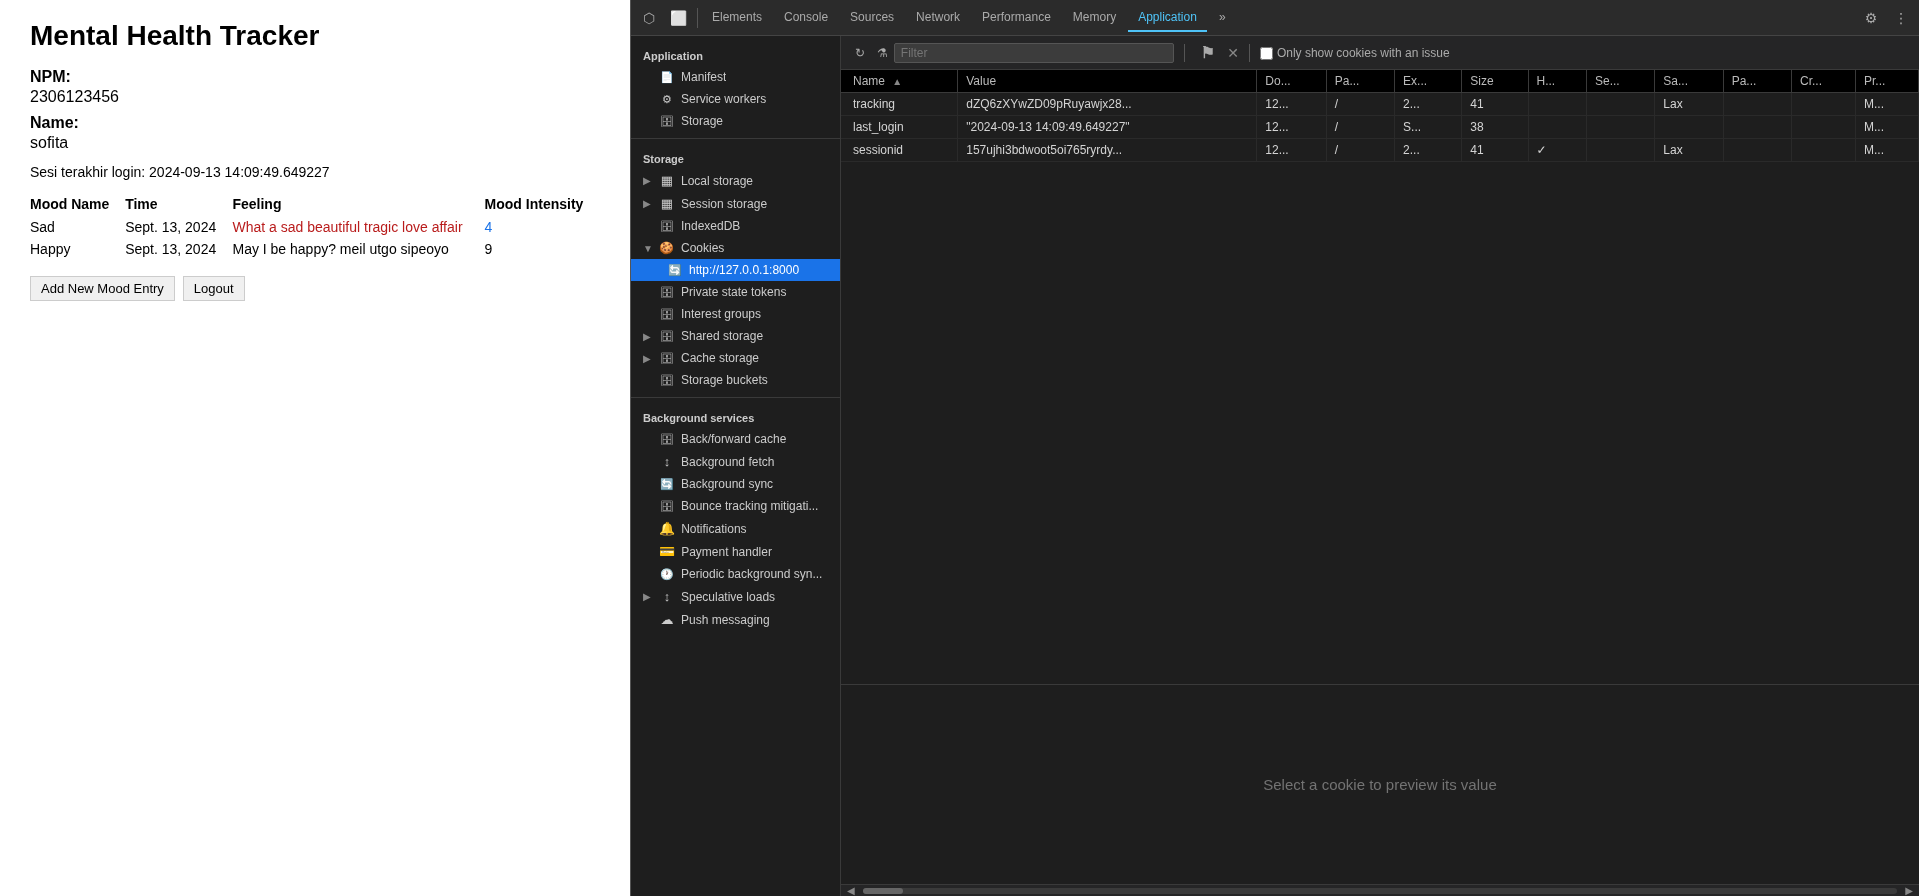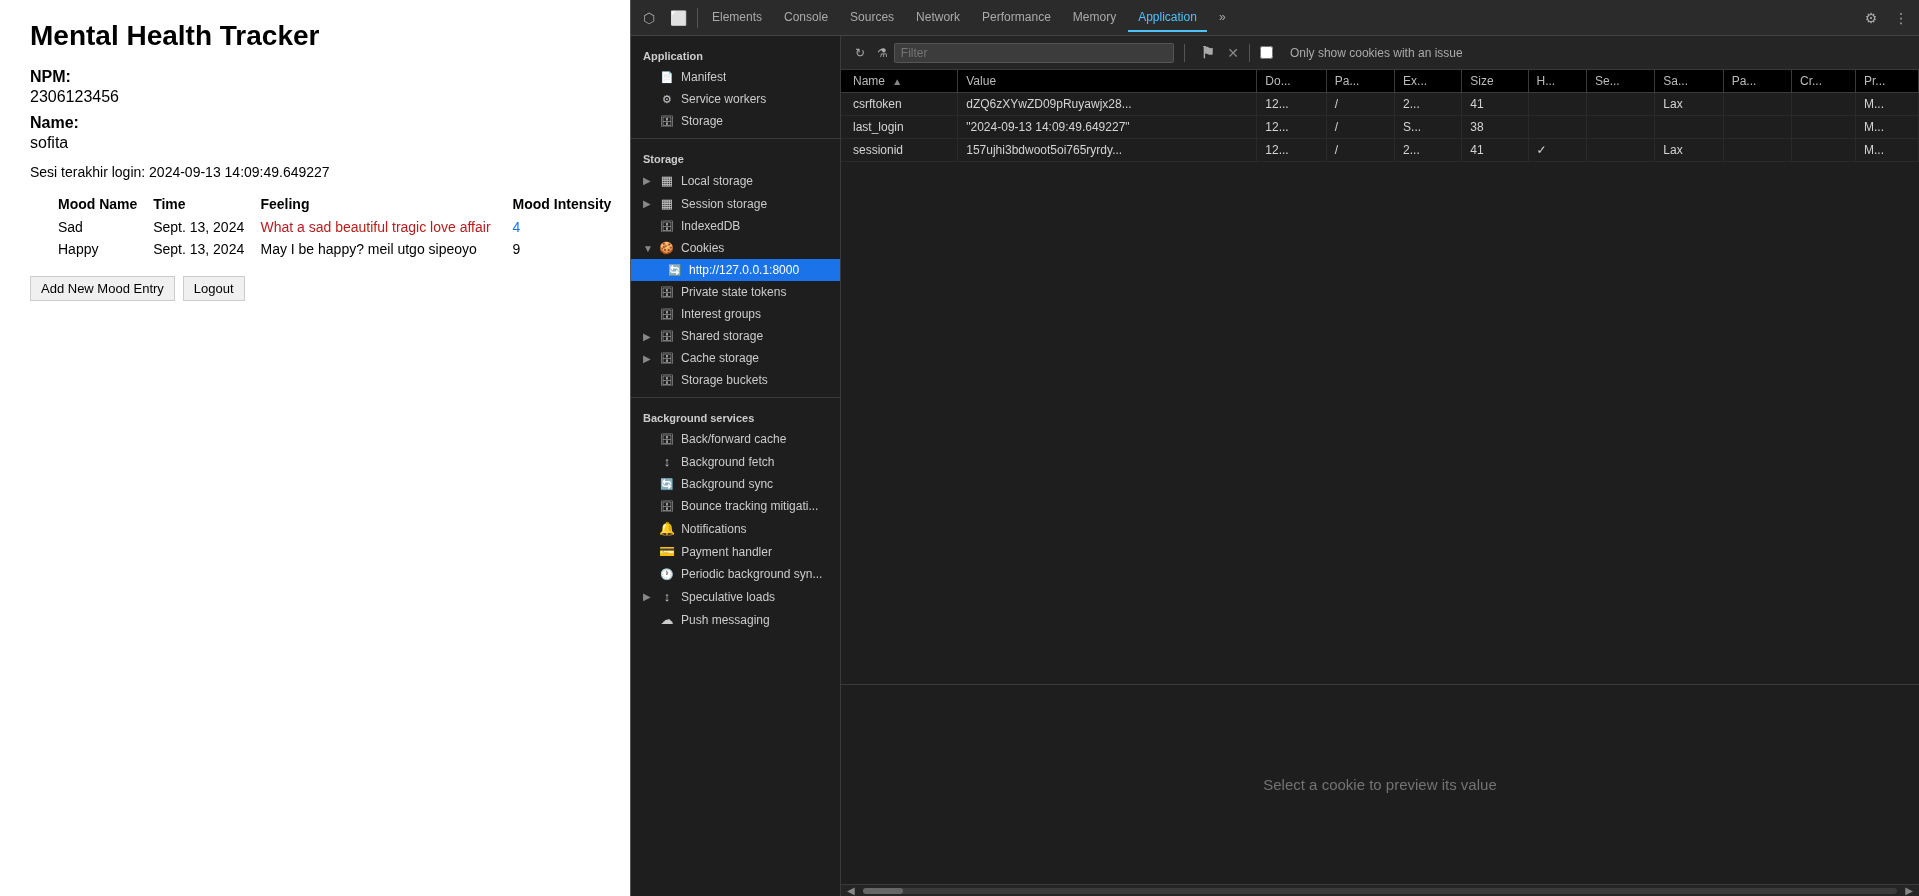--- a/index.html
+++ b/index.html
@@ -12,21 +12,21 @@
       padding: 20px 30px;
       background: #fff;
       color: #000;
       overflow-y: auto;
     }
     #app-panel h1 { font-size: 28px; font-weight: bold; margin-bottom: 16px; }
     #app-panel .label { font-weight: bold; margin-top: 10px; }
     #app-panel .value { margin-top: 2px; margin-bottom: 4px; }
     #app-panel .info-block { margin-bottom: 8px; }
     #app-panel .last-login { margin: 12px 0; font-size: 14px; }
-    #app-panel table { border-collapse: collapse; margin-top: 10px; width: 100%; margin-left: 28px; }
+    #app-panel table { border-collapse: collapse; margin-top: 10px; width: 100%; }
     #app-panel table th { text-align: left; padding: 4px 12px 4px 0; font-weight: bold; font-size: 14px; }
     #app-panel table td { padding: 3px 12px 3px 0; font-size: 14px; vertical-align: top; }
     #app-panel .feeling-link { color: #b91c1c; text-decoration: none; }
     #app-panel .mood-intensity-sad { color: #1a73e8; }
     #app-panel .btn-row { margin-top: 16px; display: flex; gap: 8px; }
     #app-panel button { padding: 4px 10px; font-size: 13px; border: 1px solid #ccc; background: #f0f0f0; cursor: pointer; }
 
     
     #devtools {
       flex: 1;
@@ -131,21 +131,21 @@
       font-size: 12px; border: none; background: none;
     }
     .filter-input {
       flex: 1; max-width: 280px;
       background: #3c3c3c; border: 1px solid #555;
       color: #ccc; padding: 2px 6px; font-size: 12px;
       border-radius: 2px;
     }
     .filter-separator { width: 1px; height: 18px; background: #555; margin: 0 4px; }
     .filter-close-btn { color: #888; cursor: pointer; font-size: 14px; }
-    .filter-checkbox-label { display: flex; align-items: flex-start; gap: 17px; color: #aaa; font-size: 12px; cursor: pointer; }
+    .filter-checkbox-label { display: flex; align-items: flex-end; gap: 4px; color: #aaa; font-size: 12px; cursor: pointer; }
 
     
     #dt-table-area {
       flex: 1;
       overflow: auto;
       display: flex;
       flex-direction: column;
     }
     #dt-table {
       width: 100%;
@@ -434,21 +434,21 @@
               <th>H...</th>
               <th>Se...</th>
               <th>Sa...</th>
               <th>Pa...</th>
               <th>Cr...</th>
               <th>Pr...</th>
             </tr>
           </thead>
           <tbody id="cookies-tbody">
               <tr>
-                <td>csrftoken</td>
+                <td>tracking</td>
                 <td>dZQ6zXYwZD09pRuyawjx28...</td>
                 <td>12...</td>
                 <td>/</td>
                 <td>2...</td>
                 <td>41</td>
                 <td></td>
                 <td></td>
                 <td>Lax</td>
                 <td></td>
                 <td></td>

